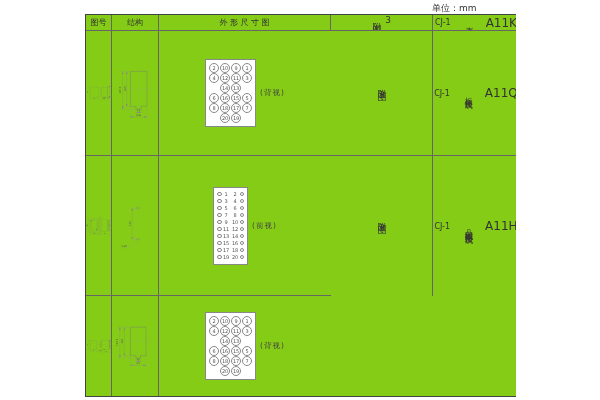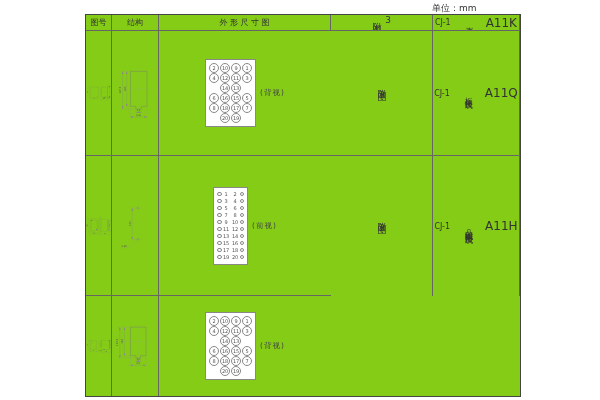--- a/index.html
+++ b/index.html
@@ -1,18 +1,18 @@
 <!DOCTYPE html>
 <html><head>
 <meta charset="utf-8">
 <style>
   * { margin:0; padding:0; box-sizing:border-box; }
   html,body { width:600px; height:400px; }
   body { background:#fff; font-family:"DejaVu Sans","Liberation Sans",sans-serif; color:#444; }
-  .page { position:relative; width:600px; height:400px; background:#fff; overflow:hidden; }
+  .page { position:relative; width:516px; height:400px; background:#fff; overflow:hidden; }
   .unit { position:absolute; top:2px; left:432px; font-size:9px; color:#333; }
   .tbl { position:absolute; top:14px; left:85px; display:grid;
          grid-template-columns:26px 47px 172px 102px 87px;
          grid-template-rows:16px 125px 140px 100px;
          border:1px solid #444; background:#84cc16; }
   .cell { border-right:1px solid #666; border-bottom:1px solid #666; position:relative;
           overflow:hidden; display:flex; align-items:center; justify-content:center; }
   .lc { border-right:none; } .lr { border-bottom:none; }
   .hdr { font-size:8px; color:#333; white-space:nowrap; }
   .vtext { writing-mode:vertical-lr; text-orientation:upright; font-size:9px; letter-spacing:4px; color:#333; }

